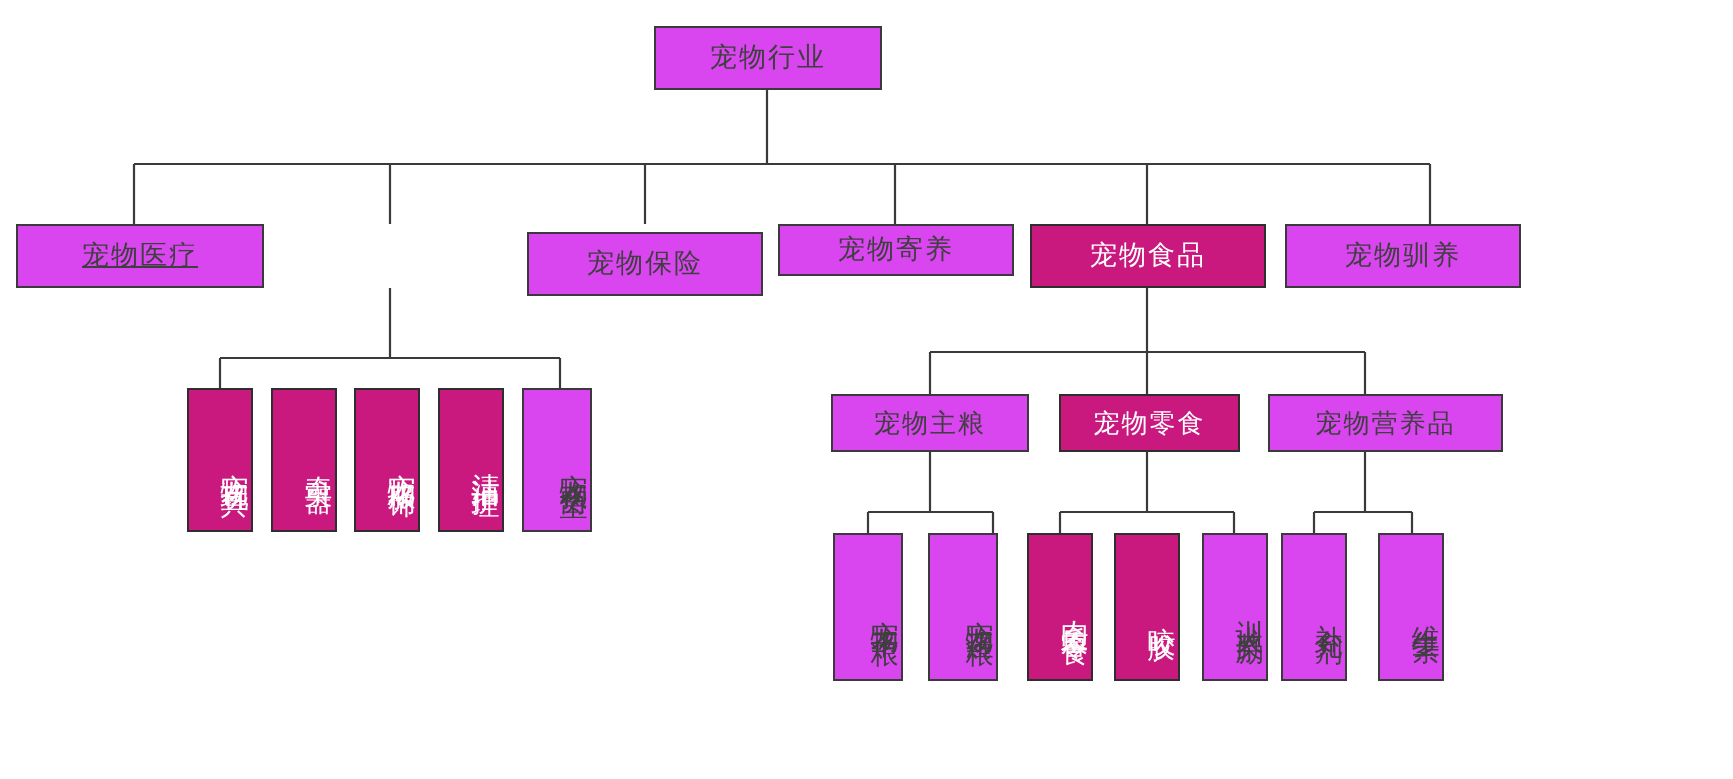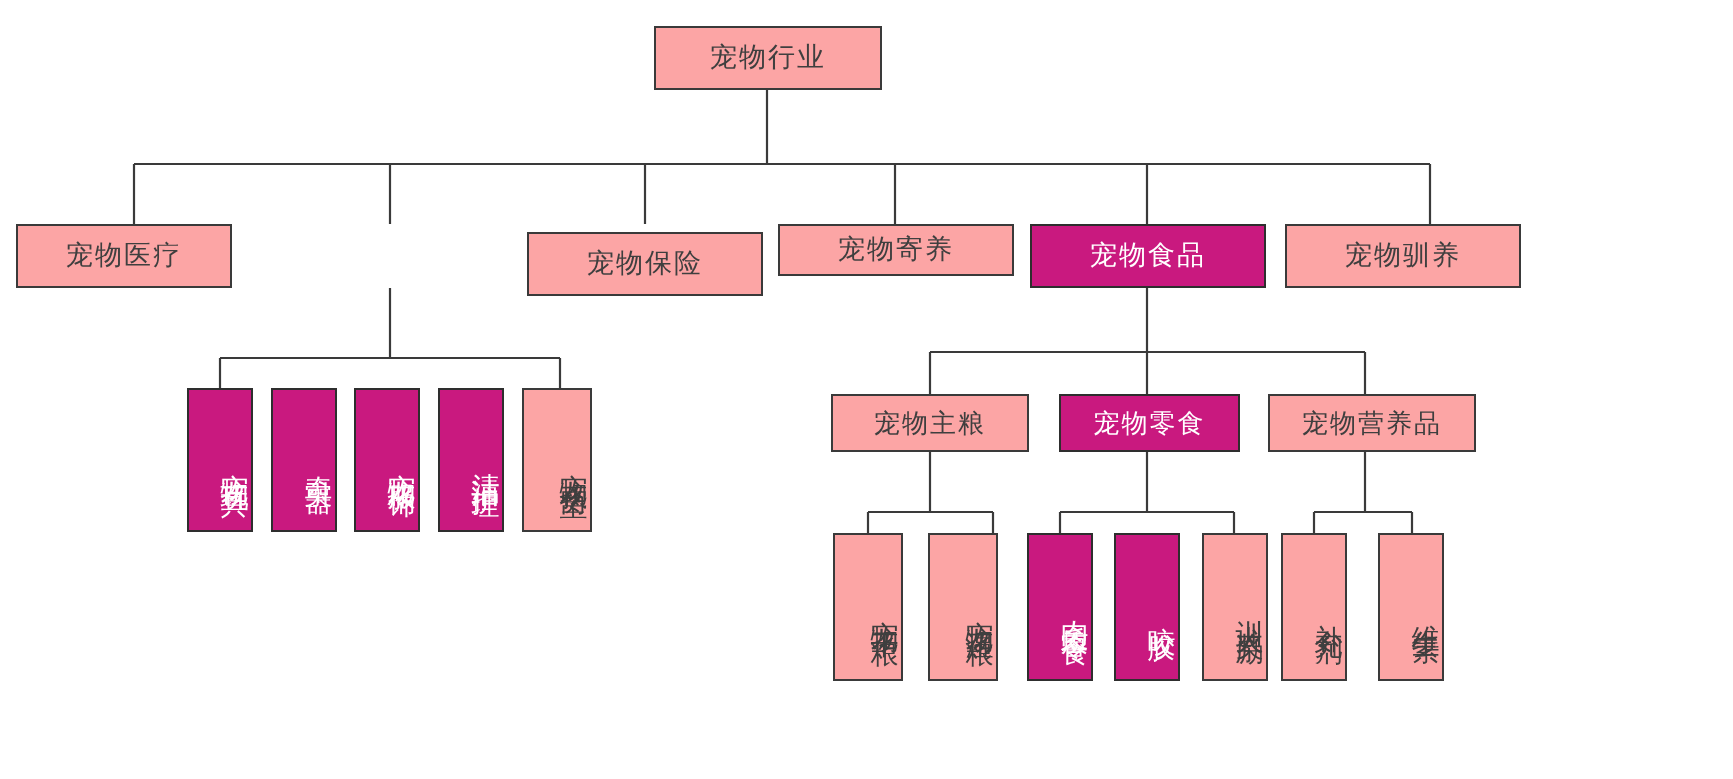--- a/index.html
+++ b/index.html
@@ -10,21 +10,21 @@
     position:relative;
     overflow:hidden;
   }
   #diagram{
     position:absolute;left:0;top:0;width:1733px;height:779px;
   }
   .node{
     position:absolute;
     box-sizing:border-box;
     border:2px solid #3a3a3a;
-    background:#fca5a5;
+    background:#d946ef;
     color:#3f3f3f;
     display:flex;
     align-items:center;
     justify-content:center;
     text-align:center;
     letter-spacing:2px;
   }
   .node.hl{
     background:#C9197F;
     border-color:#2e2e2e;
@@ -94,21 +94,21 @@
     <line x1="1365" y1="452" x2="1365" y2="512"></line>
     <line x1="1314" y1="512" x2="1412" y2="512"></line>
     <line x1="1314" y1="512" x2="1314" y2="533"></line>
     <line x1="1412" y1="512" x2="1412" y2="533"></line>
   </svg>
 
   <div class="node horiz" style="left:654px;top:26px;width:228px;height:64px;">
     <span>宠物行业</span>
   </div>
 
-  <div class="node horiz" style="left:16px;top:224px;width:216px;height:64px;">
+  <div class="node horiz" style="left:16px;top:224px;width:248px;height:64px;text-decoration:underline;">
     <span>宠物医疗</span>
   </div>
   <div class="node horiz" style="left:527px;top:232px;width:236px;height:64px;">
     <span>宠物保险</span>
   </div>
   <div class="node horiz" style="left:778px;top:224px;width:236px;height:52px;">
     <span>宠物寄养</span>
   </div>
   <div class="node horiz hl" style="left:1030px;top:224px;width:236px;height:64px;">
     <span>宠物食品</span>
@@ -132,21 +132,21 @@
   <div class="node vert" style="left:522px;top:388px;width:70px;height:144px;">
     <span>宠物窝垫</span>
   </div>
 
   <div class="node horiz small" style="left:831px;top:394px;width:198px;height:58px;">
     <span>宠物主粮</span>
   </div>
   <div class="node horiz small hl" style="left:1059px;top:394px;width:181px;height:58px;">
     <span>宠物零食</span>
   </div>
-  <div class="node horiz small" style="left:1268px;top:394px;width:208px;height:58px;">
+  <div class="node horiz small" style="left:1268px;top:394px;width:235px;height:58px;">
     <span>宠物营养品</span>
   </div>
 
   <div class="node vert" style="left:833px;top:533px;width:70px;height:148px;">
     <span>宠物干粮</span>
   </div>
   <div class="node vert" style="left:928px;top:533px;width:70px;height:148px;">
     <span>宠物湿粮</span>
   </div>
 

